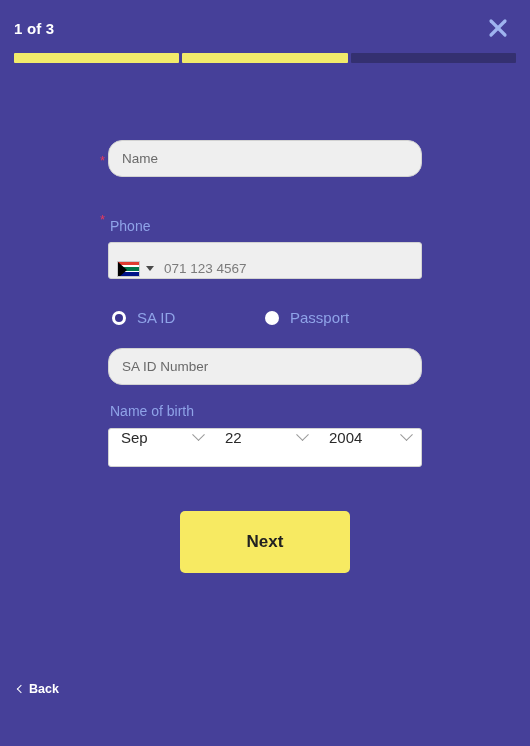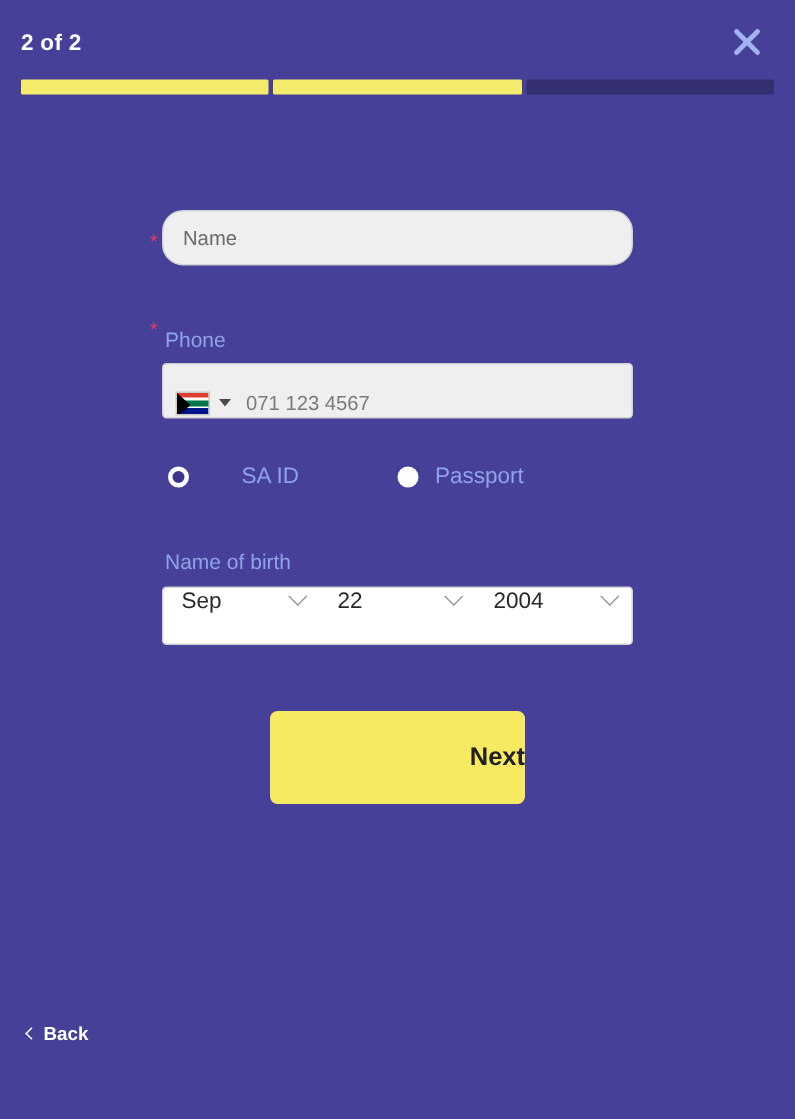--- a/index.html
+++ b/index.html
@@ -187,21 +187,21 @@
     width: 314px;
     margin: 0 auto;
     display: flex;
     align-items: center;
   }
   .radio-item {
     display: flex;
     align-items: center;
     cursor: pointer;
   }
-  .radio-item.first { width: 157px; padding-left: 4px; gap: 24px; }
+  .radio-item.first { width: 157px; padding-left: 4px; }
   .radio-dot {
     width: 14px;
     height: 14px;
     border-radius: 50%;
     flex: 0 0 auto;
   }
   .radio-dot.selected {
     background: #3b3590;
     border: 3.5px solid #ffffff;
   }
@@ -257,21 +257,20 @@
     width: 170px;
     height: 62px;
     background: #f7ea62;
     border: none;
     border-radius: 5px;
     font-family: "Liberation Sans", sans-serif;
     font-size: 17px;
     font-weight: bold;
     color: #212121;
     cursor: pointer;
-    text-align: right;
   }
 
   
   .back-link {
     position: absolute;
     left: 18px;
     top: 682px;
     display: flex;
     align-items: center;
     cursor: pointer;
@@ -287,21 +286,21 @@
   .back-text {
     font-size: 12.5px;
     font-weight: bold;
     color: #ffffff;
   }
 </style>
 </head>
 <body>
 
 <div class="header">
-  <div class="step-counter">2 of 2</div>
+  <div class="step-counter">1 of 3</div>
 
   <div class="close-btn">
     <svg width="22" height="22" viewBox="0 0 22 22" aria-hidden="true">
       <line x1="4" y1="4" x2="18" y2="18" stroke="#9fb4f0" stroke-width="3.2" stroke-linecap="round"></line>
       <line x1="18" y1="4" x2="4" y2="18" stroke="#9fb4f0" stroke-width="3.2" stroke-linecap="round"></line>
     </svg>
   </div>
 </div>
 
 <div class="progress">
@@ -354,20 +353,23 @@
       <span class="radio-label">SA ID</span>
     </div>
     <div class="radio-item">
       <span class="radio-dot unselected"></span>
       <span class="radio-label">Passport</span>
     </div>
   </div>
 
   <div style="height:22px"></div>
 
+  <div class="field-row">
+    <input class="text-input" type="text" placeholder="SA ID Number" style="">
+  </div>
 
   <div style="height:18px"></div>
 
   <div class="label-wrap">
     <div class="field-label">Name of birth</div>
   </div>
 
   <div style="height:9px"></div>
 
   <div class="dob-wrap">

